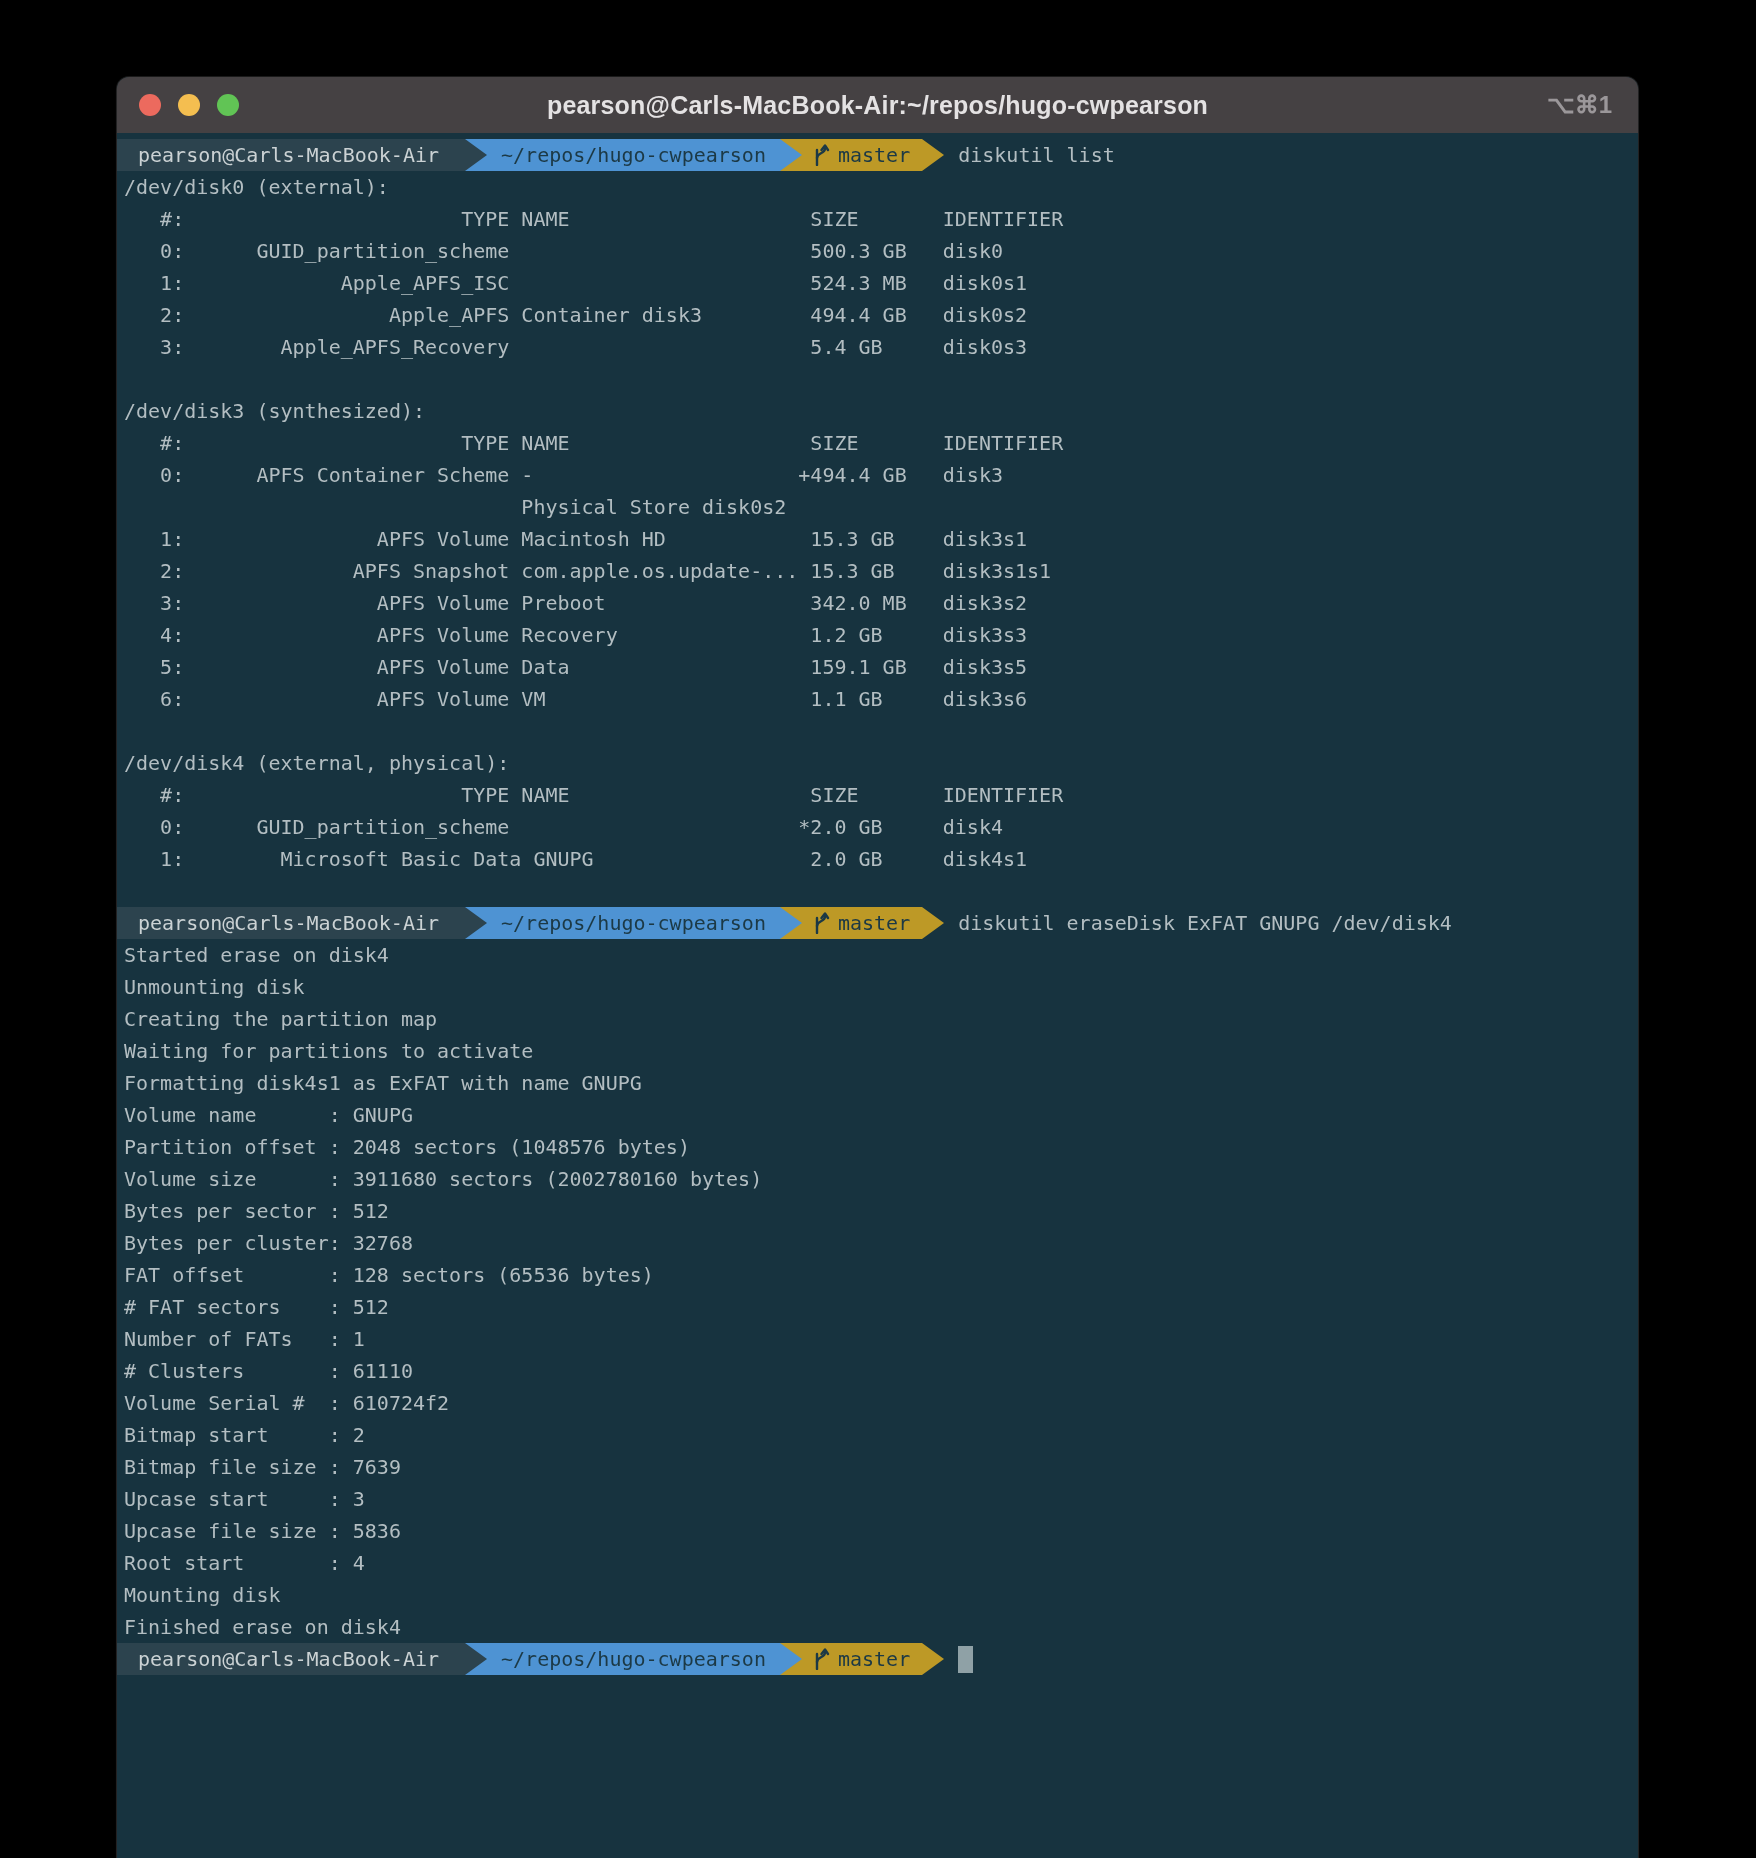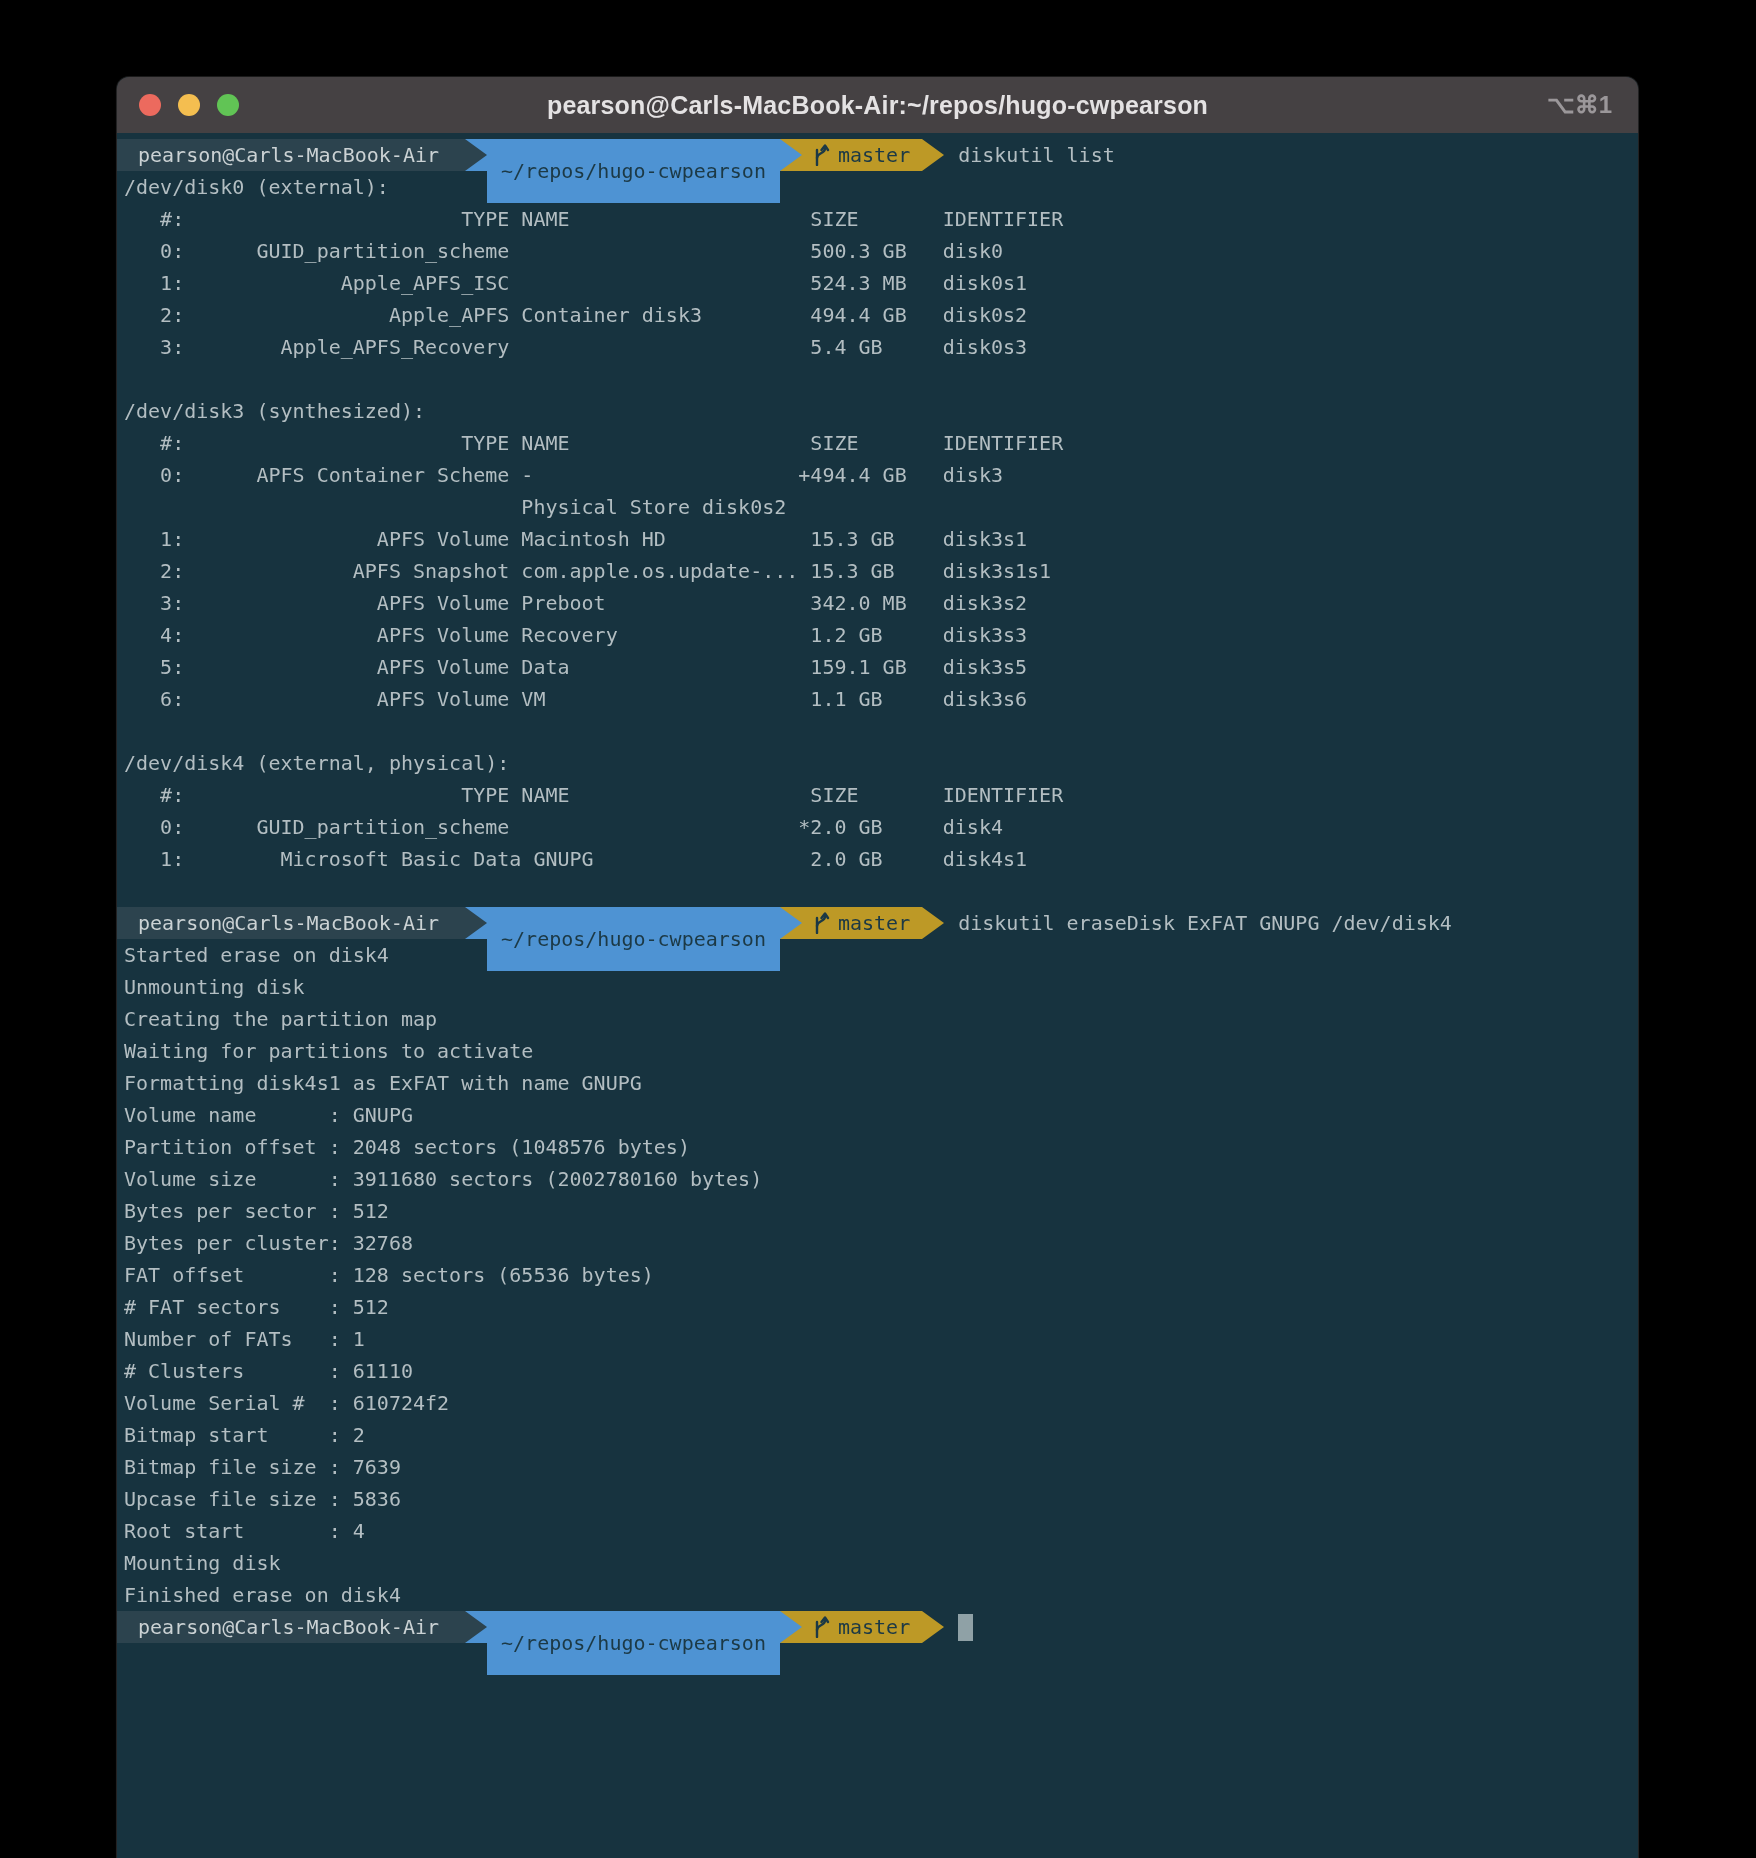--- a/index.html
+++ b/index.html
@@ -61,21 +61,21 @@
   }
   .seg{display:flex;align-items:center;height:32px;}
   .seg-host{
     background:var(--c-host_bg);
     color:var(--c-host_text);
     padding:0 26px 0 21px;
   }
   .seg-path{
     background:var(--c-path_bg);
     color:var(--c-segment_text);
-    padding:16px 14px;
+    padding:0 14px;
   }
   .seg-branch{
     background:var(--c-branch_bg);
     color:var(--c-segment_text);
     padding:0 12px 0 10px;
   }
   .arrow{position:relative;width:22px;height:32px;flex:0 0 22px;}
   .arrow::before{
     content:"";position:absolute;left:0;top:0;
     border-top:16px solid transparent;
@@ -174,20 +174,21 @@
     <div class="line">Volume size      : 3911680 sectors (2002780160 bytes)</div>
     <div class="line">Bytes per sector : 512</div>
     <div class="line">Bytes per cluster: 32768</div>
     <div class="line">FAT offset       : 128 sectors (65536 bytes)</div>
     <div class="line"># FAT sectors    : 512</div>
     <div class="line">Number of FATs   : 1</div>
     <div class="line"># Clusters       : 61110</div>
     <div class="line">Volume Serial #  : 610724f2</div>
     <div class="line">Bitmap start     : 2</div>
     <div class="line">Bitmap file size : 7639</div>
+    <div class="line">Upcase start     : 3</div>
     <div class="line">Upcase file size : 5836</div>
     <div class="line">Root start       : 4</div>
     <div class="line">Mounting disk</div>
     <div class="line">Finished erase on disk4</div>
 
     <div class="line prompt">
       <span class="seg seg-host">pearson@Carls-MacBook-Air</span>
       <span class="arrow arrow-host"></span>
       <span class="seg seg-path">~/repos/hugo-cwpearson</span>
       <span class="arrow arrow-path"></span>

